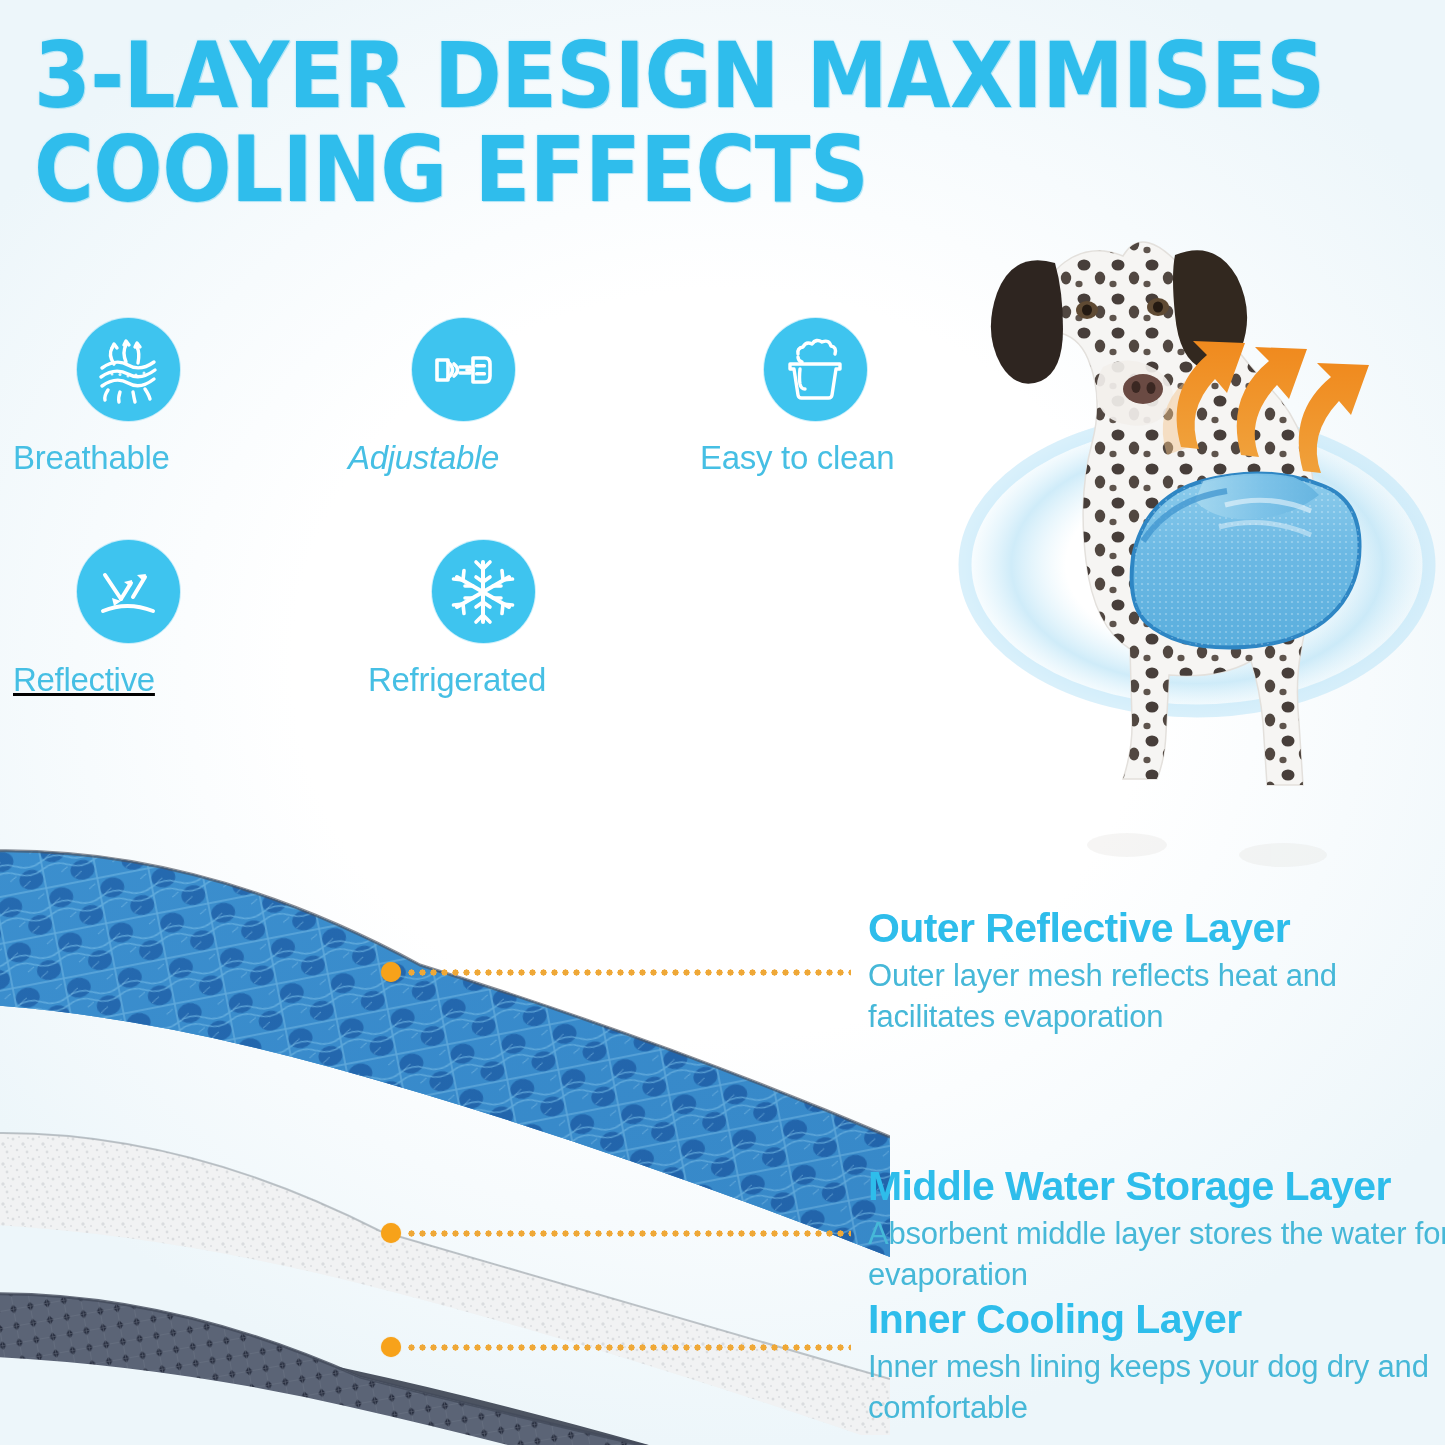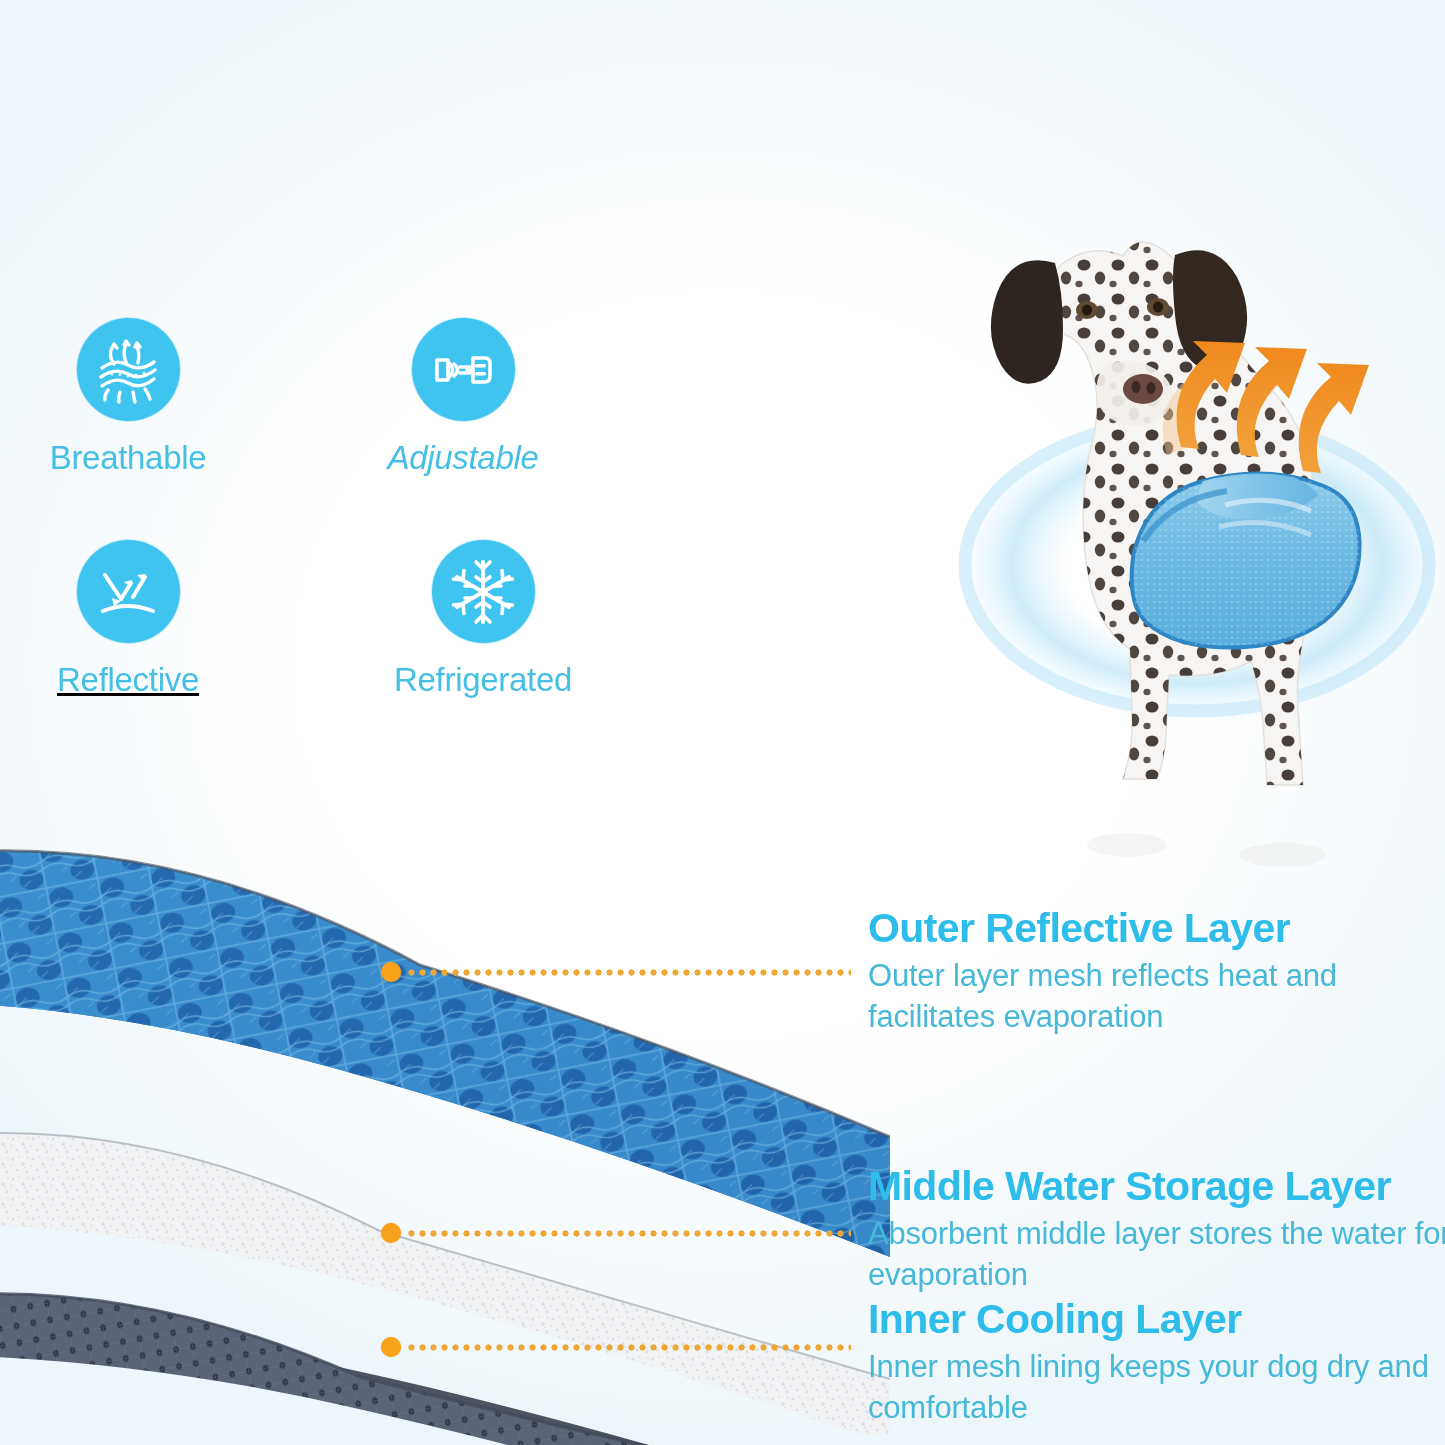--- a/index.html
+++ b/index.html
@@ -34,21 +34,21 @@
     transform:scaleX(1.06) scaleY(1.18);
     transform-origin:left center;
     white-space:nowrap;
     text-shadow:0 0 2px rgba(150,222,245,.85), 1px 1px 0 rgba(140,215,240,.55);
   }
   #headline .line.l2 { margin-top:18px; }
 
   
   #features { position:absolute; left:0; top:318px; width:960px; z-index:28; }
   .frow { position:relative; height:222px; }
-  .feature { position:absolute; width:230px; text-align:center; }
+  .feature { position:absolute; width:230px; }
   .f-r1c1 { left:13px; }  .f-r1c2 { left:348px;font-style:italic; } .f-r1c3 { left:700px; }
   .f-r2c1 { left:13px;text-decoration:underline; }  .f-r2c2 { left:368px; }
   .badge {
     width:103px; height:103px; border-radius:50%;
     background:#3ec4ef; margin:0 auto;
     display:flex; align-items:center; justify-content:center;
     box-shadow:0 0 0 1px rgba(62,196,239,.25);
   }
   .badge svg { display:block; }
   .f-label {
@@ -102,20 +102,24 @@
   }
   #callout-1 { left:868px; top:905px; }
   #callout-2 { left:868px; top:1163px; }
   #callout-3 { left:868px; top:1296px; }
 </style>
 </head>
 <body>
 
 <div id="page">
 
+  <div id="headline">
+    <span class="line l1">3-LAYER DESIGN MAXIMISES</span>
+    <span class="line l2">COOLING EFFECTS</span>
+  </div>
 
   <div id="features">
 
     <div class="frow">
 
       <div class="feature f-r1c1">
         <div class="badge">
           <svg width="72" height="72" viewBox="0 0 72 72" aria-hidden="true">
             <g fill="none" stroke="#ffffff" stroke-width="3.4" stroke-linecap="round" stroke-linejoin="round">
               <path d="M22 30 q-6 -9 -2 -16"></path>
@@ -158,20 +162,33 @@
             </g>
             <g fill="#ffffff">
               <rect x="48" y="30" width="11" height="3.5" rx="1.6"></rect>
               <rect x="48" y="38" width="11" height="3.5" rx="1.6"></rect>
             </g>
           </svg>
         </div>
         <div class="f-label">Adjustable</div>
       </div>
 
+      <div class="feature f-r1c3">
+        <div class="badge">
+          <svg width="74" height="74" viewBox="0 0 74 74" aria-hidden="true">
+            <g fill="none" stroke="#ffffff" stroke-width="3.4" stroke-linejoin="round" stroke-linecap="round">
+              <path d="M12 31 h50 v5 h-4 l-4 26 q-0.5 3 -3.5 3 h-27 q-3 0 -3.5 -3 l-4 -26 h-4 z"></path>
+              <path d="M20 21 q-1 -6 5 -7 q3 -6 9 -3 q4 -6 10 -2 q7 -3 9 4 q6 1 4 8"></path>
+              <path d="M20 24 q0 4 4 5"></path>
+              <path d="M22 36 q-1 9 0 15 q1 5 5 5"></path>
+            </g>
+          </svg>
+        </div>
+        <div class="f-label">Easy to clean</div>
+      </div>
 
     </div>
 
     <div class="frow">
 
       <div class="feature f-r2c1">
         <div class="badge">
           <svg width="74" height="74" viewBox="0 0 74 74" aria-hidden="true">
             <g fill="none" stroke="#ffffff" stroke-width="4" stroke-linecap="round" stroke-linejoin="round">
               <path d="M14 20 L30 44"></path>

